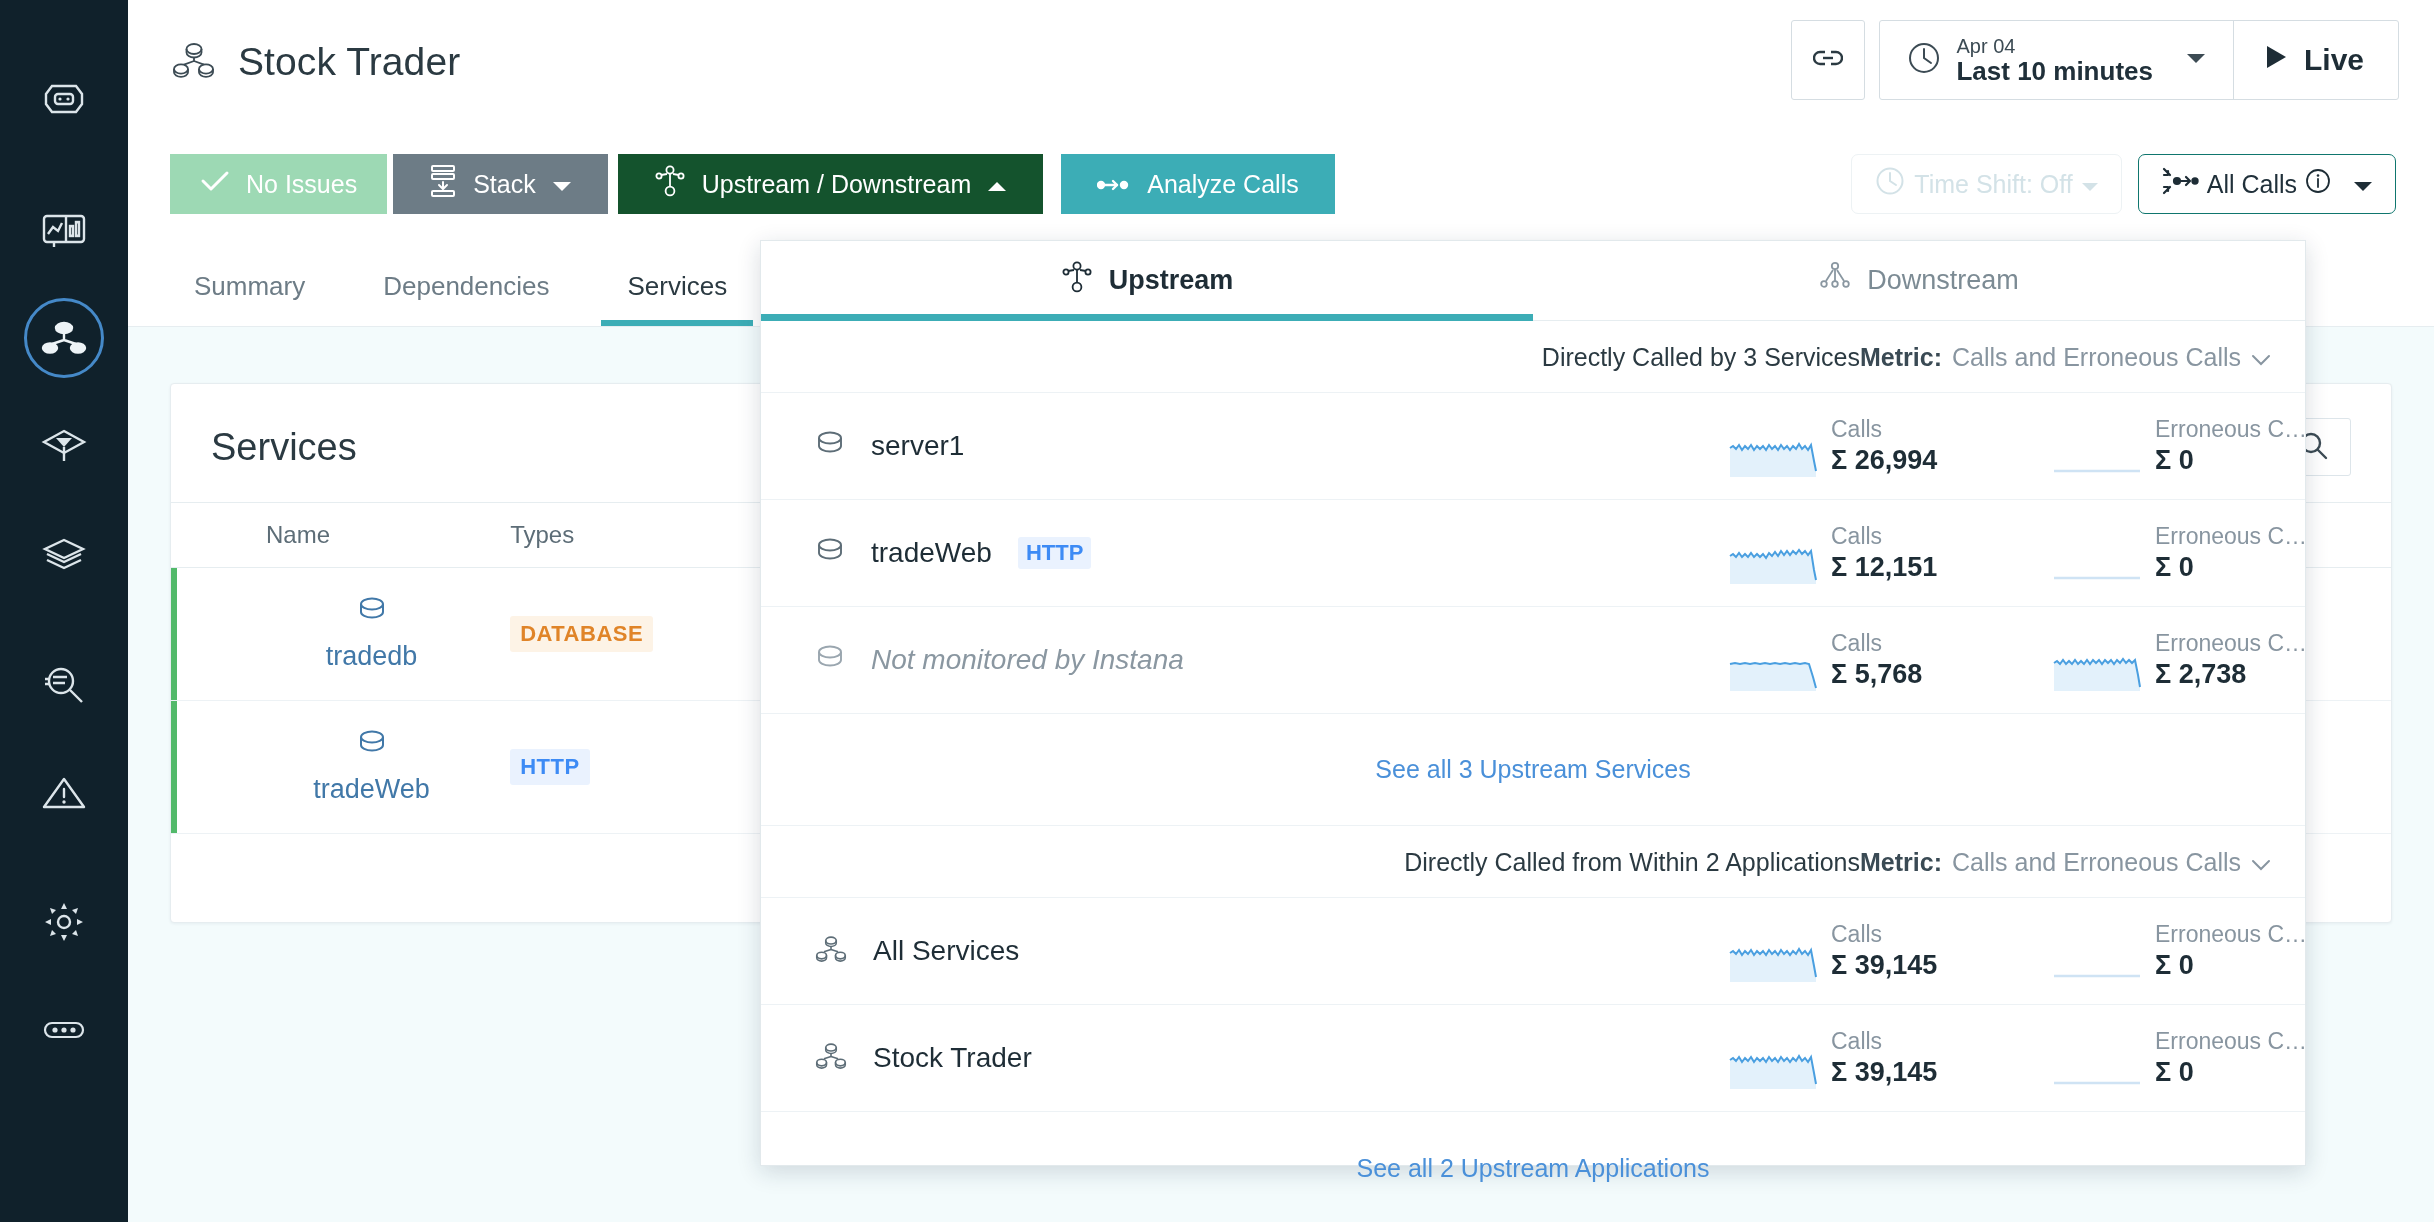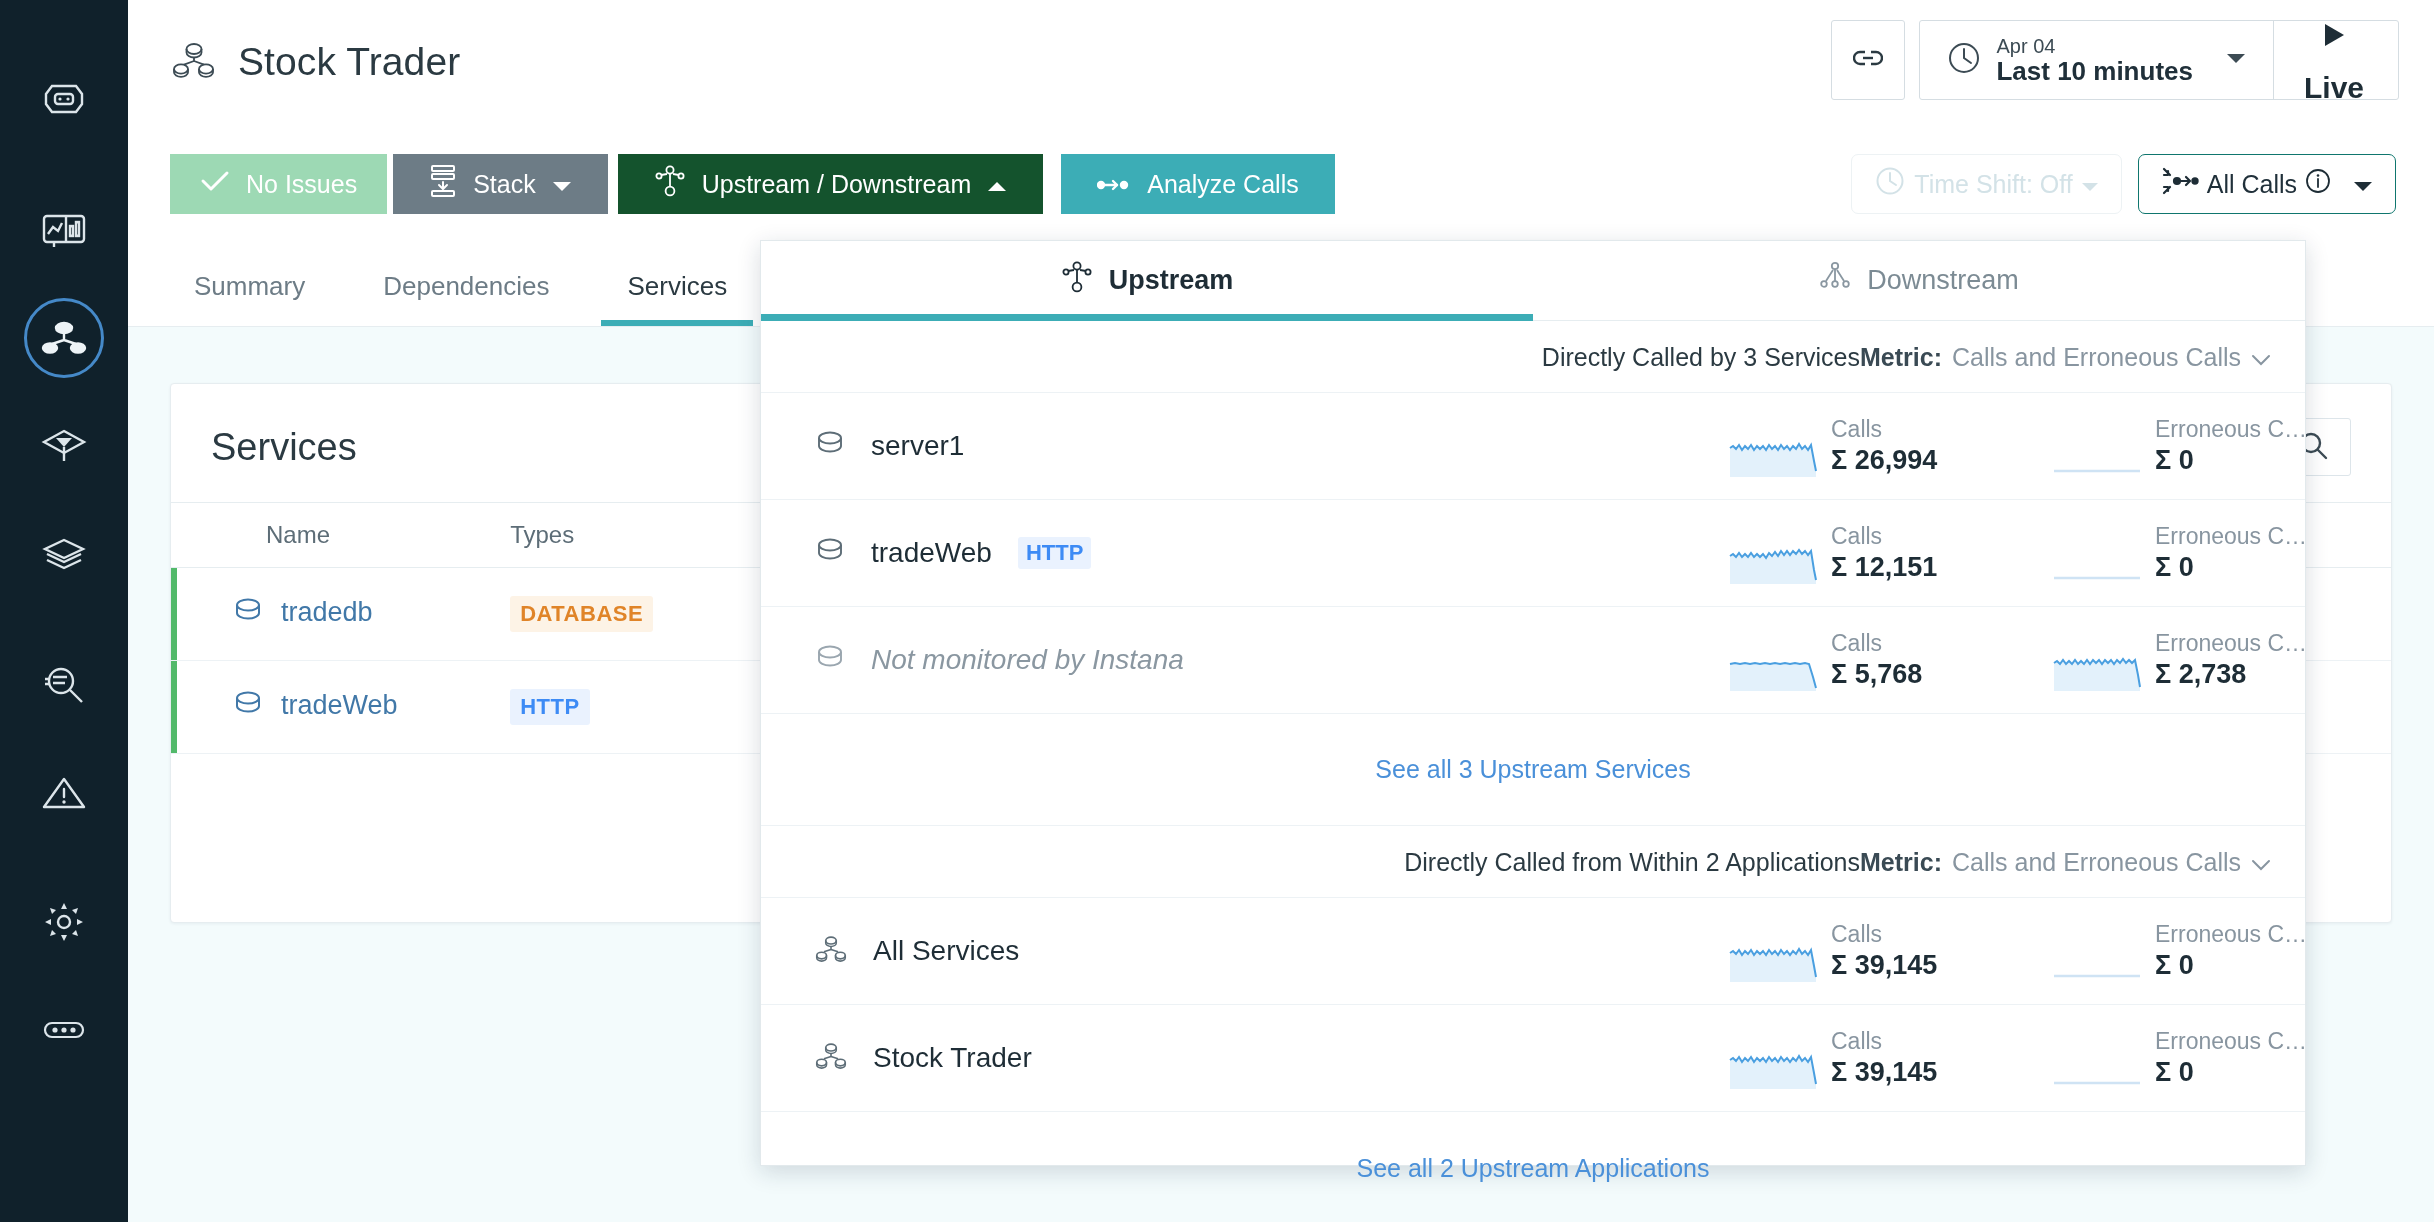--- a/index.html
+++ b/index.html
@@ -71,21 +71,21 @@
   }
   .clock-ico { flex: none; }
   .tr-text { display: flex; flex-direction: column; line-height: 1.1; }
   .tr-date { font-size: 20px; color: #3C4B54; }
   .tr-range { font-size: 26px; color: #20303A; font-weight: bold; }
   .tr-caret { display: flex; align-items: center; padding: 0 26px 0 12px; }
   .tr-div { width: 1px; background: #D5DDE2; }
   .tr-live {
     display: flex; align-items: center; gap: 16px;
     padding: 0 34px 0 30px;
-    font-size: 30px; font-weight: bold; color: #1E2D36; flex-direction: column;
+    font-size: 30px; font-weight: bold; color: #1E2D36;
   }
 
   
   .actionbar {
     position: absolute; left: 0; top: 147px; width: 2306px; height: 90px;
     background: #ffffff;
   }
   .act-left { position: absolute; left: 42px; top: 7px; display: flex; }
   .act-btn {
     height: 60px; display: flex; align-items: center; gap: 16px;
@@ -153,21 +153,21 @@
   .tbl th.c-health { width: 260px; text-align: center; }
   .tbl td {
     font-size: 27px; padding: 28px 0; border-bottom: 1px solid #EDF2F5;
     vertical-align: middle;
   }
   .tbl tr td:first-child { position: relative; padding-left: 62px; }
   .tbl tr td:first-child::before {
     content: ""; position: absolute; left: 0; top: 0; bottom: 0; width: 6px;
     background: #52B96A;
   }
-  .svc-name { display: flex; align-items: flex-start; gap: 18px; color: #4178A8; }
+  .svc-name { display: flex; align-items: center; gap: 10px; color: #4178A8; flex-direction: column; }
   .badge {
     display: inline-block; font-size: 22px; font-weight: bold;
     padding: 5px 10px; border-radius: 3px; letter-spacing: .5px;
   }
   .badge-db { color: #E08428; background: #FDF3E6; }
   .badge-http { color: #3D8BF5; background: #EAF2FE; }
   .health-cell { text-align: center; }
   .trunc-s { font-size: 27px; color: #2B3A42; }
 
   

